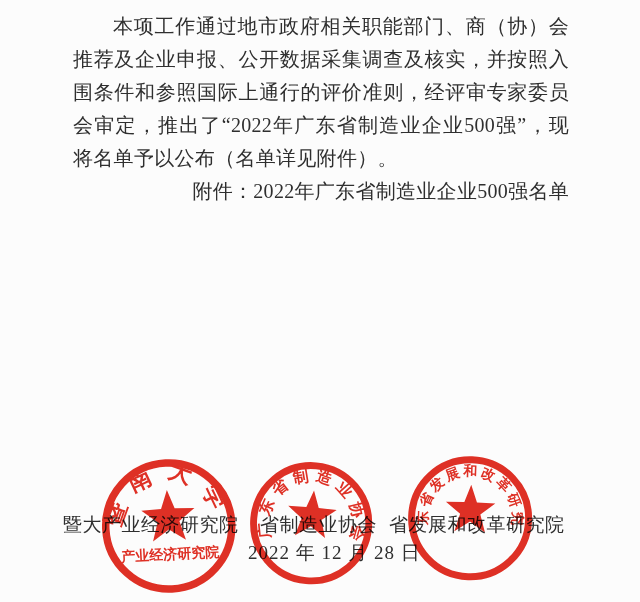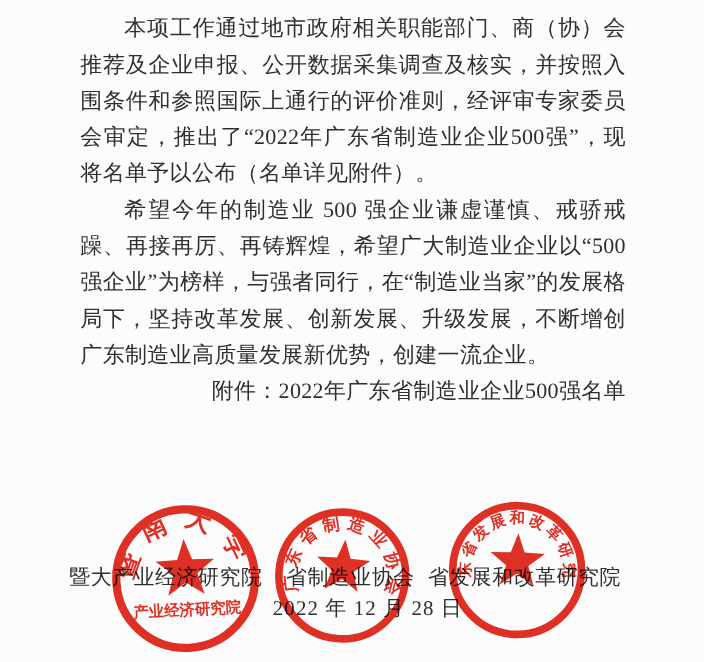--- a/index.html
+++ b/index.html
@@ -66,21 +66,20 @@
   .rot-m { transform: rotate(5deg); }
   .rot-r { transform: rotate(2deg); }
 </style>
 </head>
 <body>
 
 <div class="page">
 
   <div class="body-text">
     <p>本项工作通过地市政府相关职能部门、商（协）会推荐及企业申报、公开数据采集调查及核实，并按照入围条件和参照国际上通行的评价准则，经评审专家委员会审定，推出了“2022年广东省制造业企业500强”，现将名单予以公布（名单详见附件）。</p>
-    <p>希望今年的制造业 500 强企业谦虚谨慎、戒骄戒躁、再接再厉、再铸辉煌，希望广大制造业企业以“500 强企业”为榜样，与强者同行，在“制造业当家”的发展格局下，坚持改革发展、创新发展、升级发展，不断增创广东制造业高质量发展新优势，创建一流企业。</p>
     <p class="attachment">附件：2022年广东省制造业企业500强名单</p>
   </div>
 
   <div class="sig-block">
 
     <span class="org-name" style="left:63px; top:512px;">暨大产业经济研究院</span>
     <span class="org-name" style="left:260px; top:512px;">省制造业协会</span>
     <span class="org-name" style="left:389px; top:512px;">省发展和改革研究院</span>
 
     <span class="doc-date">2022 年 12 月 28 日</span>

